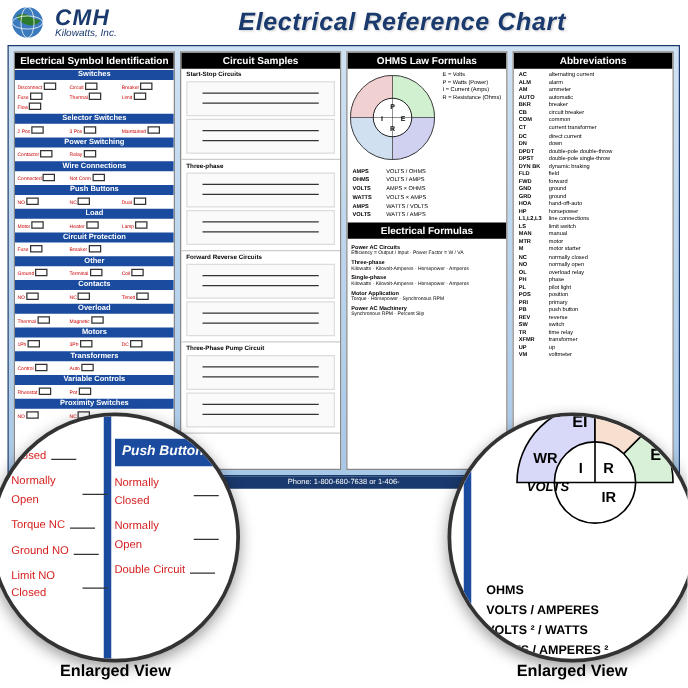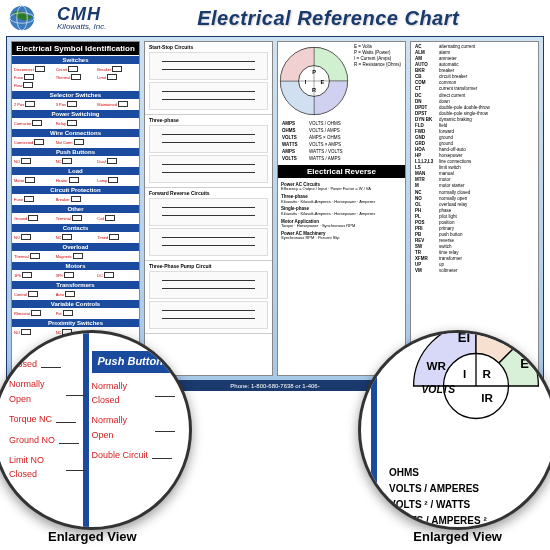--- a/index.html
+++ b/index.html
@@ -1,18 +1,18 @@
 <!DOCTYPE html>
 <html><head>
 <meta charset="utf-8">
 <style>
   *{margin:0;padding:0;box-sizing:border-box;font-family:Arial,Helvetica,sans-serif}
   body{width:550px;height:550px;background:#fff;position:relative;overflow:hidden}
   .header{display:flex;align-items:center;padding:4px 8px;gap:8px}
-  .logo{display:flex;align-items:center;gap:21px}
+  .logo{display:flex;align-items:center;gap:8px}
   .logo-globe{width:28px;height:28px}
   .logo-text{display:flex;flex-direction:column;line-height:1}
   .logo-main{font-size:18px;font-weight:bold;font-style:italic;color:#1a3a6e;letter-spacing:1px}
   .logo-sub{font-size:8px;font-style:italic;color:#1a3a6e}
   .title{flex:1;text-align:center;font-size:20px;font-weight:bold;font-style:italic;color:#1a3a6e;text-shadow:1px 1px 2px #ccc;letter-spacing:.5px}
   .poster{margin:0 6px;background:linear-gradient(#cfe2f3,#a8c8e8);border:1px solid #1a3a6e;padding:4px;display:flex;gap:4px;height:345px}
   .col{flex:1;background:#fff;border:1px solid #888;display:flex;flex-direction:column;overflow:hidden}
   .col-hdr{background:#000;color:#fff;font-size:8px;font-weight:bold;text-align:center;padding:2px}
   .sub-hdr{background:#1a4b9e;color:#fff;font-size:6px;font-weight:bold;text-align:center;padding:1px;margin-top:1px}
   .sym-grid{display:flex;flex-wrap:wrap;padding:1px}
@@ -272,20 +272,21 @@
             <span class="sym-ic"></span>
           </div>
           <div class="sym">
             <span>NC</span>
             <span class="sym-ic"></span>
           </div>
         </div>
       </div>
   </div>
   <div class="col">
+    <div class="col-hdr">Circuit Samples</div>
     <div id="circ-body">
         <div class="circ-sec">
           <div class="circ-lbl">Start-Stop Circuits</div>
           <div class="circ-dia"></div>
           <div class="circ-dia"></div>
         </div>
         <div class="circ-sec">
           <div class="circ-lbl">Three-phase</div>
           <div class="circ-dia"></div>
           <div class="circ-dia"></div>
@@ -296,20 +297,21 @@
           <div class="circ-dia"></div>
         </div>
         <div class="circ-sec">
           <div class="circ-lbl">Three-Phase Pump Circuit</div>
           <div class="circ-dia"></div>
           <div class="circ-dia"></div>
         </div>
       </div>
   </div>
   <div class="col">
+    <div class="col-hdr">OHMS Law Formulas</div>
     <div style="display:flex">
       <div class="ohm-wheel">
         <svg viewBox="0 0 100 100">
           <circle cx="50" cy="50" r="48" fill="#fff" stroke="#000"></circle>
           <path d="M50 50 L50 2 A48 48 0 0 1 98 50 Z" fill="#d0f0d0" stroke="#000" stroke-width=".5"></path>
           <path d="M50 50 L98 50 A48 48 0 0 1 50 98 Z" fill="#d0d0f0" stroke="#000" stroke-width=".5"></path>
           <path d="M50 50 L50 98 A48 48 0 0 1 2 50 Z" fill="#d0e0f0" stroke="#000" stroke-width=".5"></path>
           <path d="M50 50 L2 50 A48 48 0 0 1 50 2 Z" fill="#f0d0d0" stroke="#000" stroke-width=".5"></path>
           <circle cx="50" cy="50" r="22" fill="#fff" stroke="#000"></circle>
           <line x1="50" y1="28" x2="50" y2="72" stroke="#000" stroke-width=".5"></line>
@@ -346,35 +348,36 @@
         </div>
         <div class="ohm-row">
           <span>AMPS</span>
           <span>WATTS / VOLTS</span>
         </div>
         <div class="ohm-row">
           <span>VOLTS</span>
           <span>WATTS / AMPS</span>
         </div>
       </div>
-    <div class="col-hdr" style="margin-top:3px">Electrical Reverse</div>
+    <div class="col-hdr" style="margin-top:3px">Electrical Formulas</div>
     <div class="ef-body" id="ef-body">
         <div class="ef-h">Power AC Circuits</div>
         <div>Efficiency = Output / Input · Power Factor = W / VA</div>
         <div class="ef-h">Three-phase</div>
         <div>Kilowatts · Kilovolt-Amperes · Horsepower · Amperes</div>
         <div class="ef-h">Single-phase</div>
         <div>Kilowatts · Kilovolt-Amperes · Horsepower · Amperes</div>
         <div class="ef-h">Motor Application</div>
         <div>Torque · Horsepower · Synchronous RPM</div>
         <div class="ef-h">Power AC Machinery</div>
         <div>Synchronous RPM · Percent Slip</div>
       </div>
   </div>
   <div class="col">
+    <div class="col-hdr">Abbreviations</div>
     <div class="abbr-body" id="abbr-body">
         <div class="abbr-row">
           <span>AC</span>
           <span>alternating current</span>
         </div>
         <div class="abbr-row">
           <span>ALM</span>
           <span>alarm</span>
         </div>
         <div class="abbr-row">

